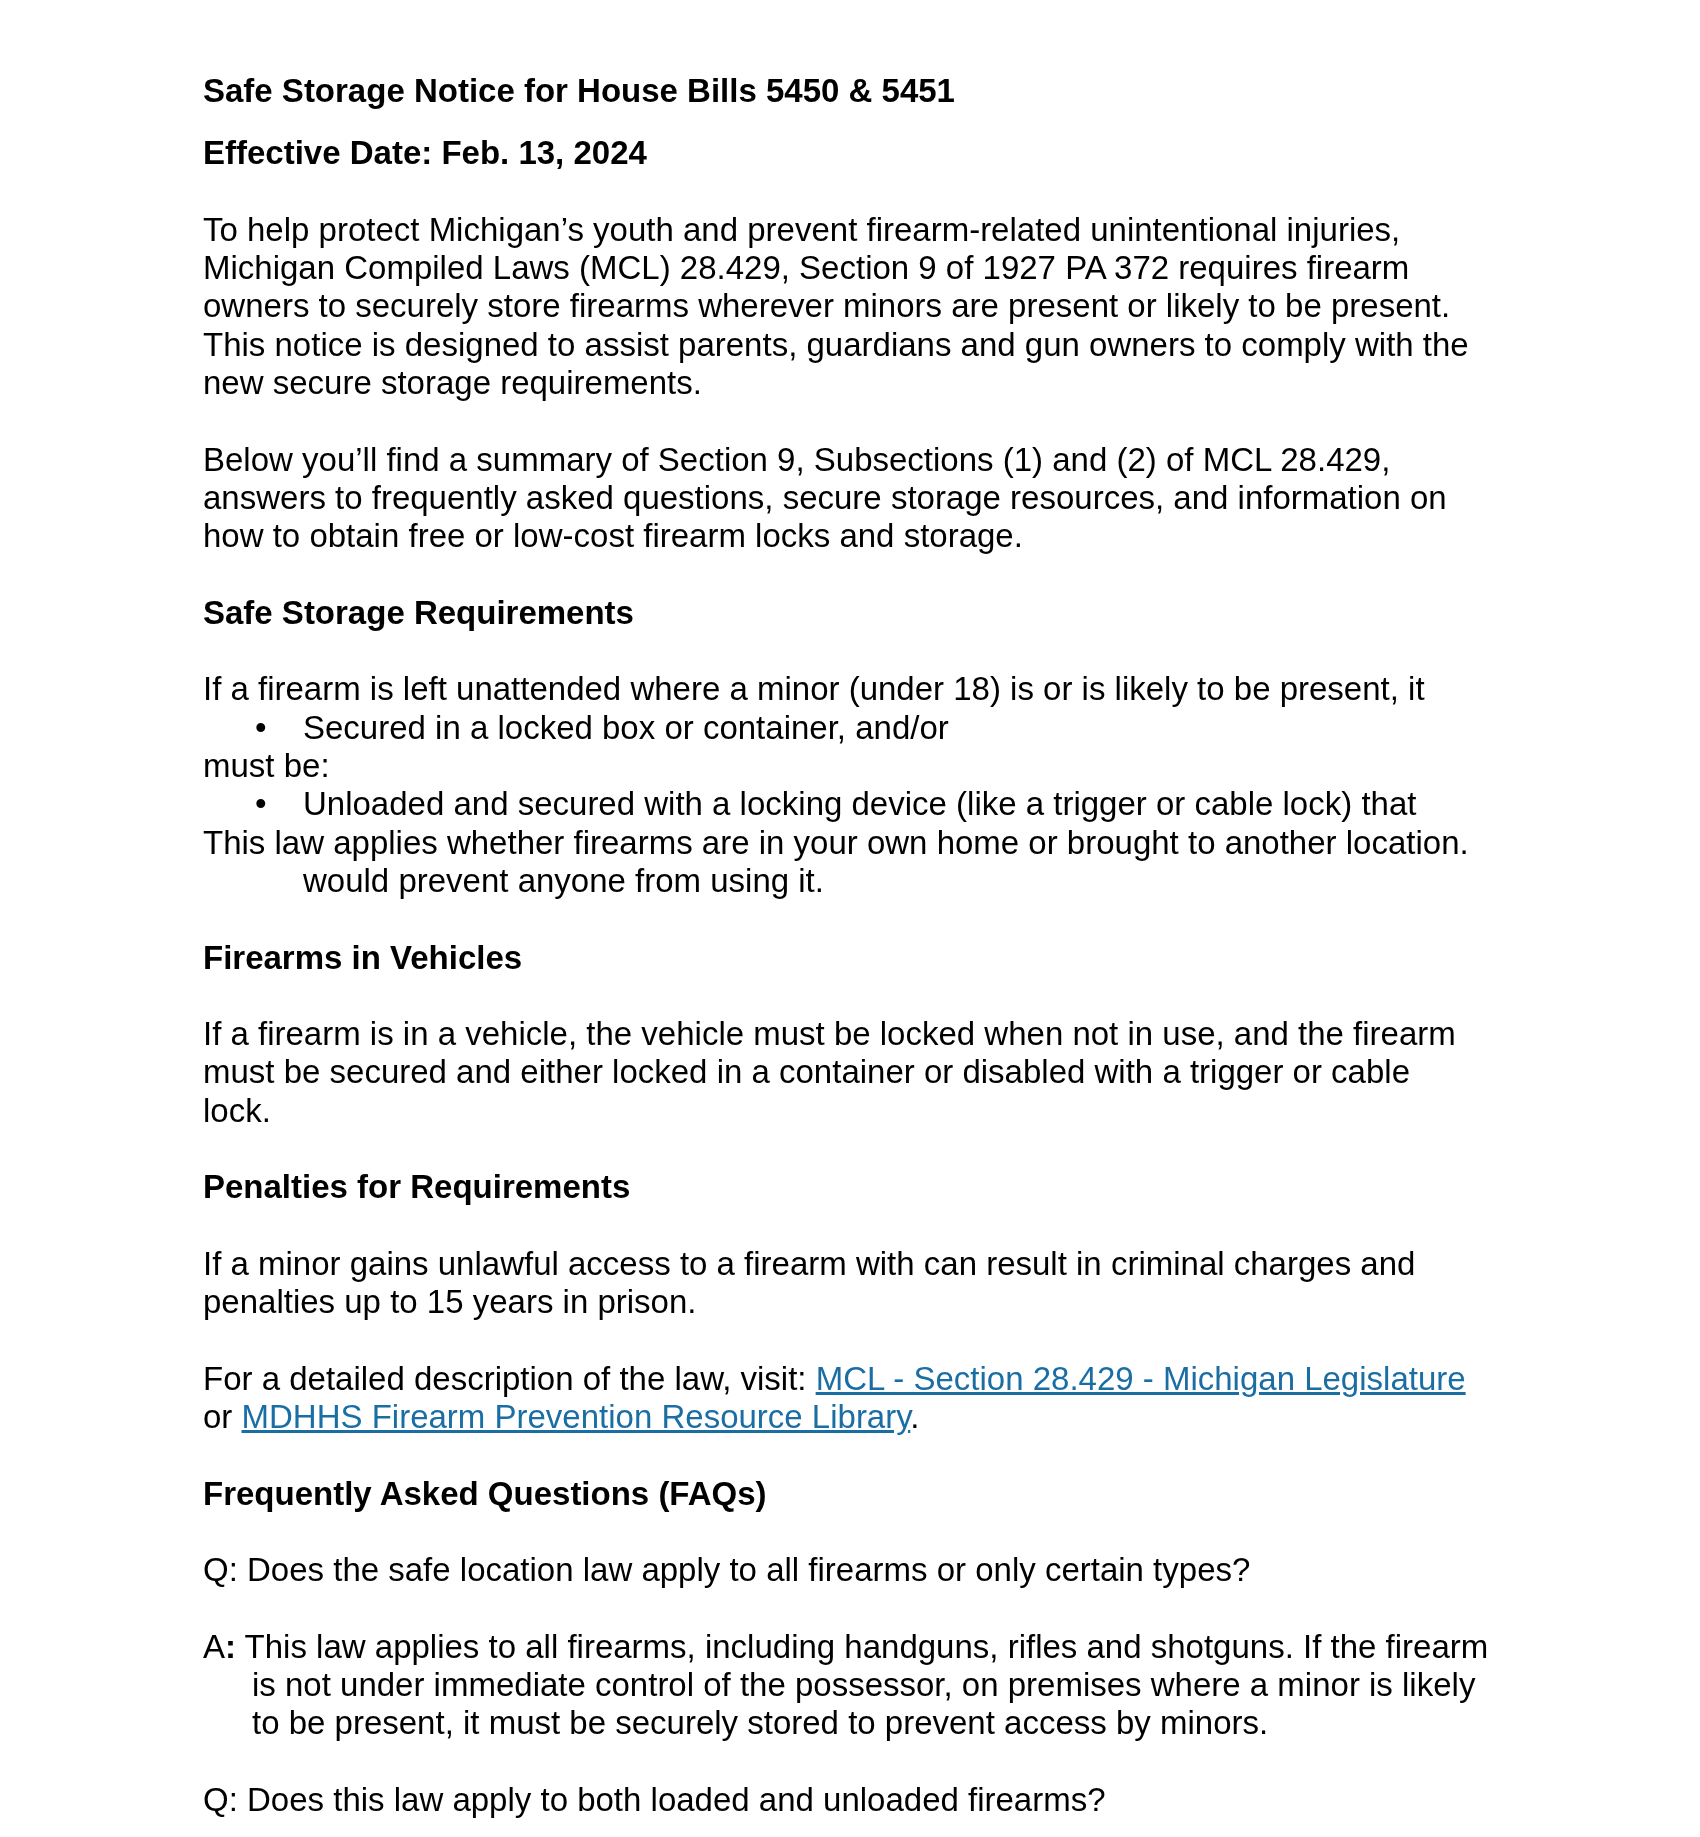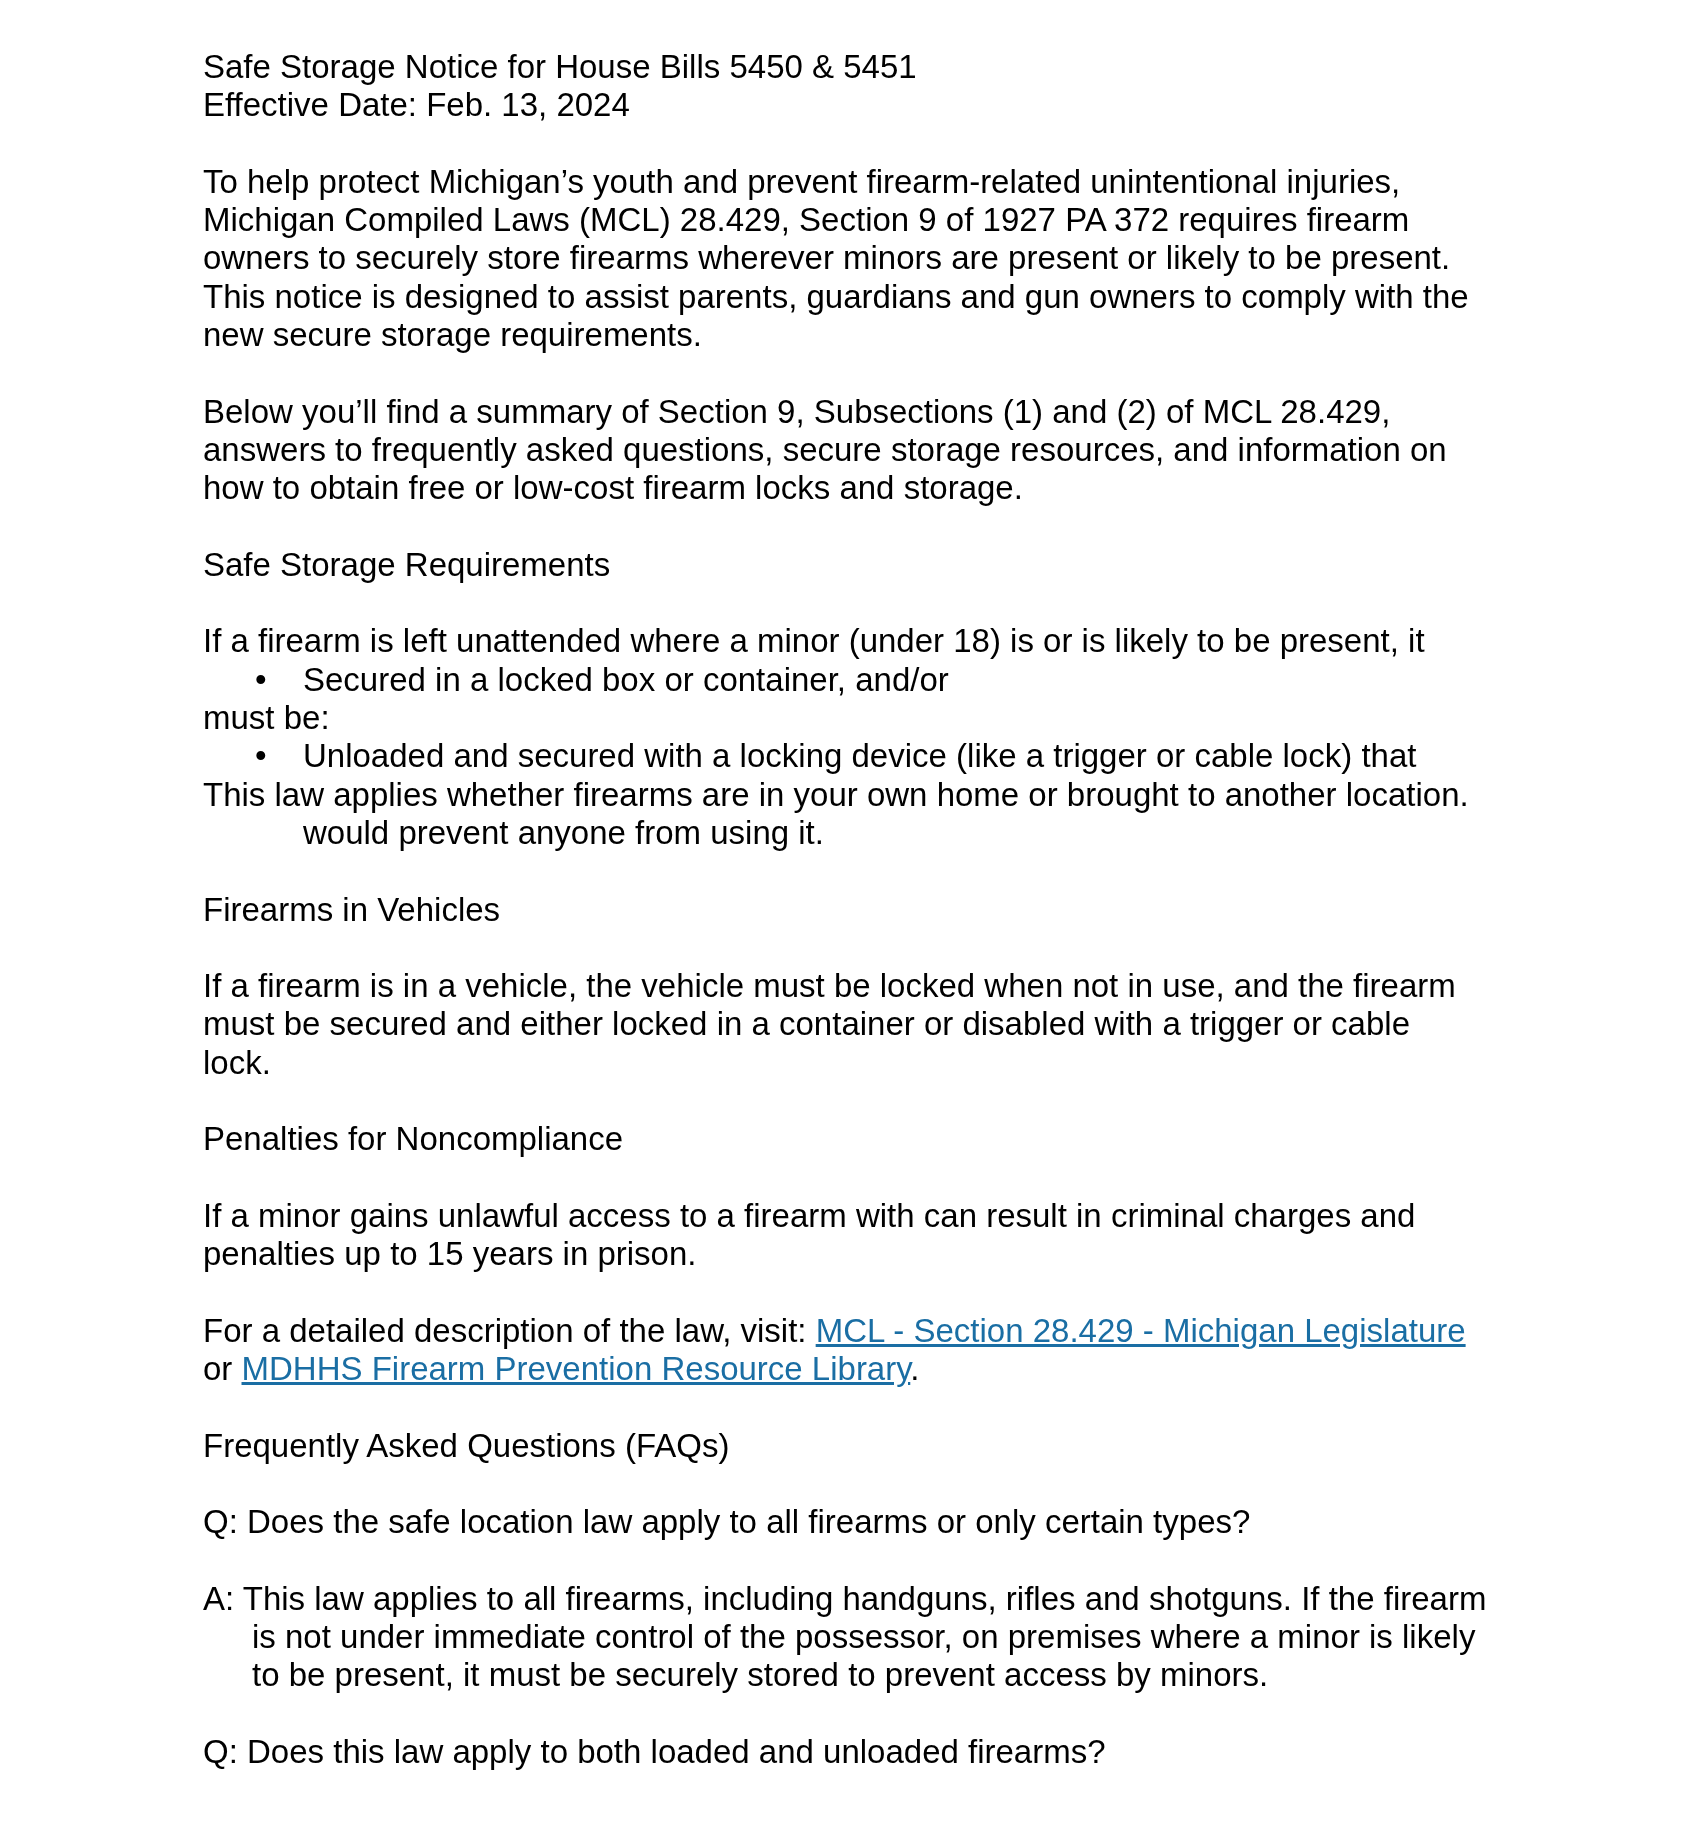--- a/index.html
+++ b/index.html
@@ -17,21 +17,21 @@
   }
   .doc {
     padding: 48px 160px 0 203px;
   }
   .block { margin-top: 38.3px; }
   .block.first { margin-top: 0; }
   .line {
     line-height: 38.3px;
     white-space: pre;
   }
-  .b { font-weight: normal; }
+  .b { font-weight: bold; margin-top: 24px; }
   .indent-50 { padding-left: 49px; }
   .indent-100 { padding-left: 100px; }
   .bullet-marker {
     display: inline-block;
     width: 100px;
     padding-left: 52px;
     box-sizing: border-box;
   }
   a.doclink {
     color: var(--link-color, #1A6EA4);
@@ -80,21 +80,21 @@
     <div class="line b">Firearms in Vehicles</div>
   </div>
 
   <div class="block">
     <div class="line">If a firearm is in a vehicle, the vehicle must be locked when not in use, and the firearm</div>
     <div class="line">must be secured and either locked in a container or disabled with a trigger or cable</div>
     <div class="line">lock.</div>
   </div>
 
   <div class="block">
-    <div class="line b">Penalties for Noncompliance</div>
+    <div class="line b">Penalties for Requirements</div>
   </div>
 
   <div class="block">
     <div class="line">If a minor gains unlawful access to a firearm with can result in criminal charges and</div>
     <div class="line">penalties up to 15 years in prison.</div>
   </div>
 
   <div class="block">
     <div class="line"><span>For a detailed description of the law, visit: </span><a class="doclink">MCL - Section 28.429 - Michigan Legislature</a></div>
     <div class="line"><span>or </span><a class="doclink">MDHHS Firearm Prevention Resource Library</a><span>.</span></div>

